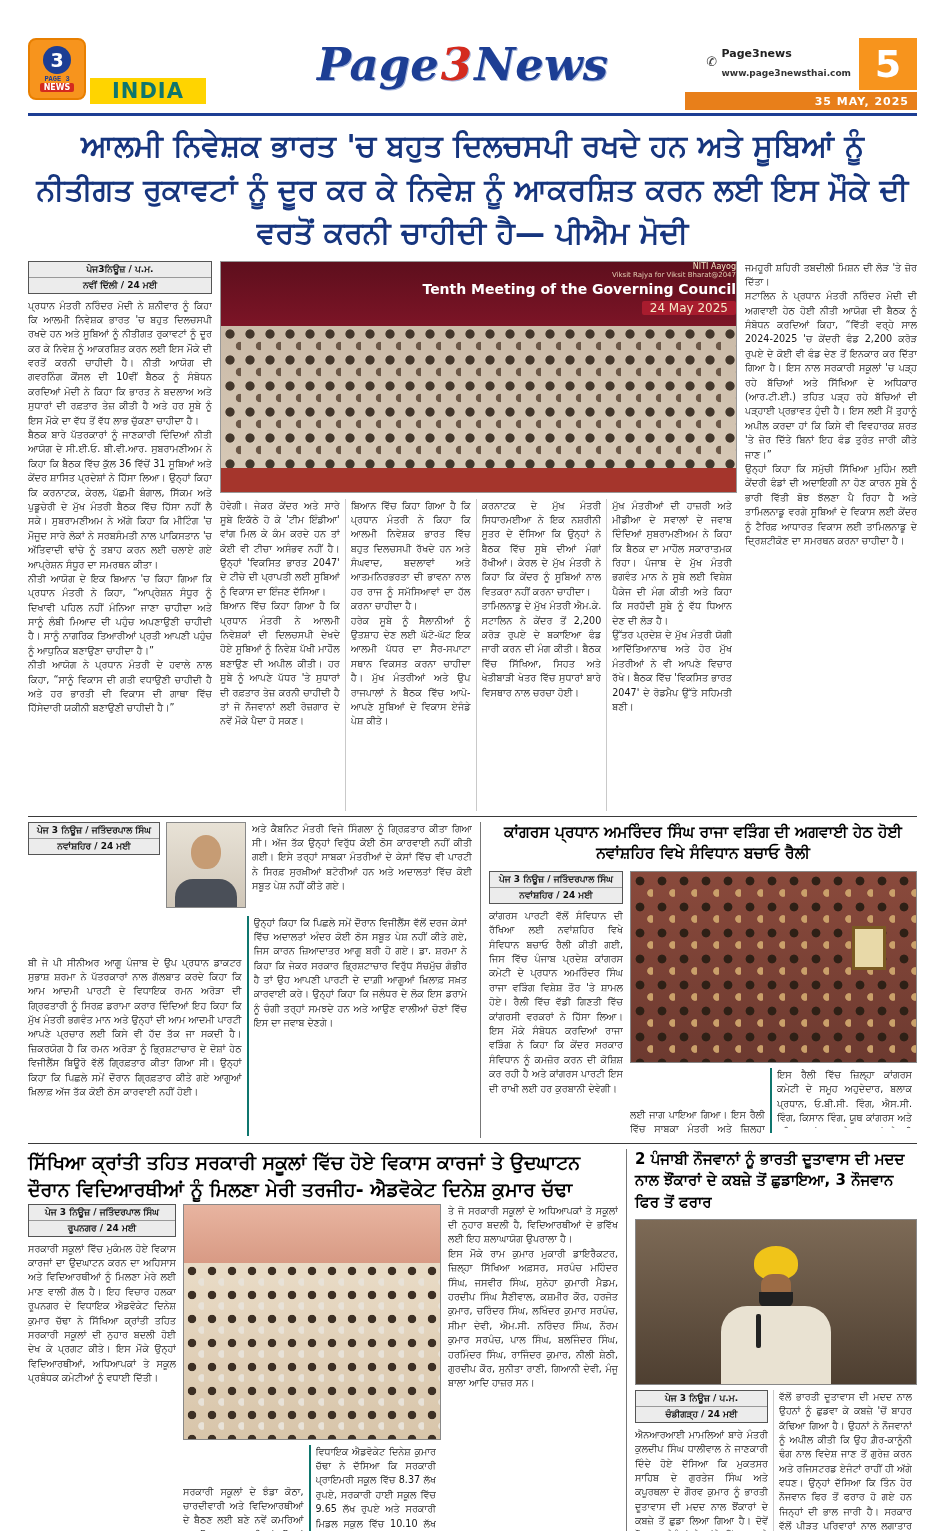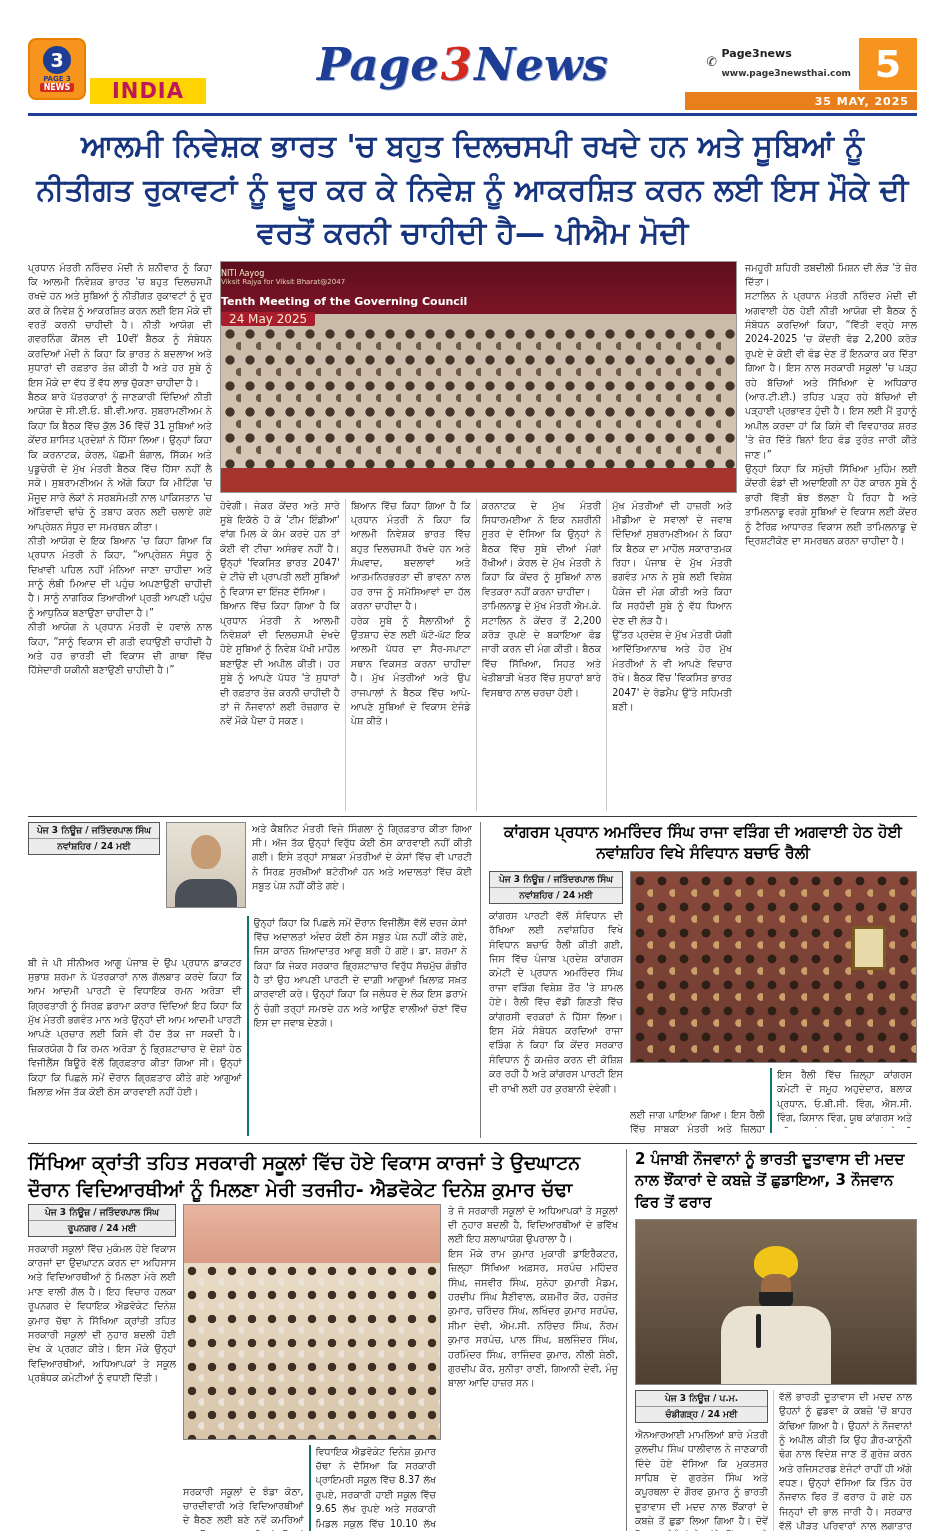--- a/index.html
+++ b/index.html
@@ -5,23 +5,23 @@
   *{margin:0;padding:0;box-sizing:border-box;}
   html,body{background:#fff;}
   .page{width:945px;height:1531px;background:#fff;margin:0 auto;position:relative;
         font-family:"DejaVu Sans","Liberation Sans",sans-serif;color:#111;overflow:hidden;padding:0 28px;}
   
   .hdr{position:relative;height:72px;margin-top:38px;}
   .logo{position:absolute;left:0;top:0;width:58px;height:62px;background:#f7941d;border:2px solid #e87f00;
         border-radius:8px;display:flex;flex-direction:column;align-items:center;justify-content:center;}
   .logo-num{width:28px;height:28px;background:#1d3e94;color:#fff;border-radius:50%;font-size:19px;font-weight:bold;
         display:flex;align-items:center;justify-content:center;}
-  .logo-page3{font-size:7px;font-weight:bold;color:#1d3e94;margin-top:1px;}
+  .logo-page3{font-size:7px;font-weight:bold;color:#1d3e94;margin-top:1px;font-family:Liberation Mono, monospace;}
   .logo-news{font-size:8px;font-weight:bold;color:#fff;background:#d42a1e;padding:0 4px;border-radius:2px;}
-  .india{position:absolute;left:62px;bottom:6px;background:#ffd400;color:#be185d;font-weight:bold;font-size:21px;
+  .india{position:absolute;left:62px;bottom:6px;background:#ffd400;color:#0f766e;font-weight:bold;font-size:21px;
         padding:1px 22px;letter-spacing:1px;}
   .masthead{position:absolute;left:235px;right:255px;top:0;text-align:center;
         font-family:"DejaVu Serif","Liberation Serif",serif;font-style:italic;font-weight:bold;font-size:45px;
         color:#1d3e94;text-shadow:1px 1px 0 #9fb0d8;}
   .masthead .m3{color:#d42a1e;padding:0 2px;}
   .brand{position:absolute;right:66px;top:4px;display:flex;gap:4px;align-items:center;text-align:left;}
   .phone-icon{font-size:13px;color:#444;}
   .brand-name{font-weight:bold;color:#222;font-size:11px;}
   .brand-site{font-size:9px;color:#333;font-weight:bold;}
   .pagenum{position:absolute;right:0;top:0;width:58px;height:52px;background:#f7941d;color:#fff;font-size:38px;
@@ -35,25 +35,25 @@
   .lead-left{width:184px;flex:none;}
   .lead-mid{flex:1;display:flex;flex-direction:column;min-width:0;}
   .lead-right{width:172px;flex:none;}
   .byline{border:1px solid #555;background:#ececec;font-size:9px;font-weight:bold;text-align:center;margin-bottom:5px;}
   .byline>div{padding:2px;}
   .byline>div:first-child{border-bottom:1px solid #999;}
   .body{font-size:9.6px;line-height:1.5;text-align:justify;overflow:hidden;color:#181818;white-space:pre-line;}
   .lead-left .body{height:505px;}
   .lead-right .body{height:550px;}
   .lead-photo{height:232px;position:relative;background:linear-gradient(#c5b5a2,#d8cab8);border:1px solid #999;overflow:hidden;flex:none;}
-  .photo-banner{position:absolute;top:0;left:0;right:0;height:52px;background:linear-gradient(#5e0f1d,#7c1426);
-        color:#f5e9c8;text-align:left;padding-top:7px;}
+  .photo-banner{position:absolute;top:0;left:0;right:0;height:64px;background:linear-gradient(#5e0f1d,#7c1426);
+        color:#f5e9c8;text-align:right;padding-top:0;}
   .pb-org{font-size:8px;}
   .pb-theme{font-size:7px;opacity:.85;}
-  .pb-title{font-size:11px;font-weight:bold;color:#fff;margin-top:9px;}
+  .pb-title{font-size:14px;font-weight:bold;color:#fff;margin-top:2px;}
   .pb-date{font-size:12px;margin-top:1px;background:#a81c2e;display:inline-block;padding:0 8px;border-radius:2px;}
   .photo-crowd{position:absolute;top:64px;left:0;right:0;bottom:24px;
         background-image:radial-gradient(circle at 9px 8px,#43372c 4.2px,transparent 5px),
                          radial-gradient(circle at 19px 20px,#6b5848 3.8px,transparent 4.6px);
         background-size:20px 26px;}
   .photo-floor{position:absolute;left:0;right:0;bottom:0;height:24px;background:#a5352c;}
   .lead-cols{flex:1;display:flex;margin-top:6px;min-height:0;}
   .lead-cols .col{flex:1;min-width:0;padding:0 5px;border-left:1px solid #c9c9c9;overflow:hidden;}
   .lead-cols .col:first-child{border-left:none;padding-left:0;}
   .lead-cols .body{height:100%;}
@@ -147,20 +147,24 @@
     <div class="date-band">
         <span>35 MAY, 2025</span>
       </div>
   </header>
   <div class="blue-rule"></div>
 
   <h1 class="lead-headline">ਆਲਮੀ ਨਿਵੇਸ਼ਕ ਭਾਰਤ 'ਚ ਬਹੁਤ ਦਿਲਚਸਪੀ ਰਖਦੇ ਹਨ ਅਤੇ ਸੂਬਿਆਂ ਨੂੰ ਨੀਤੀਗਤ ਰੁਕਾਵਟਾਂ ਨੂੰ ਦੂਰ ਕਰ ਕੇ ਨਿਵੇਸ਼ ਨੂੰ ਆਕਰਸ਼ਿਤ ਕਰਨ ਲਈ ਇਸ ਮੌਕੇ ਦੀ ਵਰਤੋਂ ਕਰਨੀ ਚਾਹੀਦੀ ਹੈ— ਪੀਐਮ ਮੋਦੀ</h1>
 
   <section class="lead">
     <div class="lead-left">
+      <div class="byline">
+        <div>ਪੇਜ3ਨਿਊਜ਼ / ਪ.ਮ.</div>
+        <div>ਨਵੀਂ ਦਿੱਲੀ / 24 ਮਈ</div>
+      </div>
       <div class="body">ਪ੍ਰਧਾਨ ਮੰਤਰੀ ਨਰਿੰਦਰ ਮੋਦੀ ਨੇ ਸ਼ਨੀਵਾਰ ਨੂੰ ਕਿਹਾ ਕਿ ਆਲਮੀ ਨਿਵੇਸ਼ਕ ਭਾਰਤ 'ਚ ਬਹੁਤ ਦਿਲਚਸਪੀ ਰਖਦੇ ਹਨ ਅਤੇ ਸੂਬਿਆਂ ਨੂੰ ਨੀਤੀਗਤ ਰੁਕਾਵਟਾਂ ਨੂੰ ਦੂਰ ਕਰ ਕੇ ਨਿਵੇਸ਼ ਨੂੰ ਆਕਰਸ਼ਿਤ ਕਰਨ ਲਈ ਇਸ ਮੌਕੇ ਦੀ ਵਰਤੋਂ ਕਰਨੀ ਚਾਹੀਦੀ ਹੈ। ਨੀਤੀ ਆਯੋਗ ਦੀ ਗਵਰਨਿੰਗ ਕੌਂਸਲ ਦੀ 10ਵੀਂ ਬੈਠਕ ਨੂੰ ਸੰਬੋਧਨ ਕਰਦਿਆਂ ਮੋਦੀ ਨੇ ਕਿਹਾ ਕਿ ਭਾਰਤ ਨੇ ਬਦਲਾਅ ਅਤੇ ਸੁਧਾਰਾਂ ਦੀ ਰਫ਼ਤਾਰ ਤੇਜ਼ ਕੀਤੀ ਹੈ ਅਤੇ ਹਰ ਸੂਬੇ ਨੂੰ ਇਸ ਮੌਕੇ ਦਾ ਵੱਧ ਤੋਂ ਵੱਧ ਲਾਭ ਚੁੱਕਣਾ ਚਾਹੀਦਾ ਹੈ।
 ਬੈਠਕ ਬਾਰੇ ਪੱਤਰਕਾਰਾਂ ਨੂੰ ਜਾਣਕਾਰੀ ਦਿੰਦਿਆਂ ਨੀਤੀ ਆਯੋਗ ਦੇ ਸੀ.ਈ.ਓ. ਬੀ.ਵੀ.ਆਰ. ਸੁਬਰਾਮਣੀਅਮ ਨੇ ਕਿਹਾ ਕਿ ਬੈਠਕ ਵਿੱਚ ਕੁੱਲ 36 ਵਿੱਚੋਂ 31 ਸੂਬਿਆਂ ਅਤੇ ਕੇਂਦਰ ਸ਼ਾਸਿਤ ਪ੍ਰਦੇਸ਼ਾਂ ਨੇ ਹਿੱਸਾ ਲਿਆ। ਉਨ੍ਹਾਂ ਕਿਹਾ ਕਿ ਕਰਨਾਟਕ, ਕੇਰਲ, ਪੱਛਮੀ ਬੰਗਾਲ, ਸਿੱਕਮ ਅਤੇ ਪੁਡੂਚੇਰੀ ਦੇ ਮੁੱਖ ਮੰਤਰੀ ਬੈਠਕ ਵਿੱਚ ਹਿੱਸਾ ਨਹੀਂ ਲੈ ਸਕੇ। ਸੁਬਰਾਮਣੀਅਮ ਨੇ ਅੱਗੇ ਕਿਹਾ ਕਿ ਮੀਟਿੰਗ 'ਚ ਮੌਜੂਦ ਸਾਰੇ ਲੋਕਾਂ ਨੇ ਸਰਬਸੰਮਤੀ ਨਾਲ ਪਾਕਿਸਤਾਨ 'ਚ ਅੱਤਿਵਾਦੀ ਢਾਂਚੇ ਨੂੰ ਤਬਾਹ ਕਰਨ ਲਈ ਚਲਾਏ ਗਏ ਆਪ੍ਰੇਸ਼ਨ ਸੰਧੂਰ ਦਾ ਸਮਰਥਨ ਕੀਤਾ।
 ਨੀਤੀ ਆਯੋਗ ਦੇ ਇਕ ਬਿਆਨ 'ਚ ਕਿਹਾ ਗਿਆ ਕਿ ਪ੍ਰਧਾਨ ਮੰਤਰੀ ਨੇ ਕਿਹਾ, “ਆਪ੍ਰੇਸ਼ਨ ਸੰਧੂਰ ਨੂੰ ਦਿਖਾਵੀ ਪਹਿਲ ਨਹੀਂ ਮੰਨਿਆ ਜਾਣਾ ਚਾਹੀਦਾ ਅਤੇ ਸਾਨੂੰ ਲੰਬੀ ਮਿਆਦ ਦੀ ਪਹੁੰਚ ਅਪਣਾਉਣੀ ਚਾਹੀਦੀ ਹੈ। ਸਾਨੂੰ ਨਾਗਰਿਕ ਤਿਆਰੀਆਂ ਪ੍ਰਤੀ ਆਪਣੀ ਪਹੁੰਚ ਨੂੰ ਆਧੁਨਿਕ ਬਣਾਉਣਾ ਚਾਹੀਦਾ ਹੈ।”
 ਨੀਤੀ ਆਯੋਗ ਨੇ ਪ੍ਰਧਾਨ ਮੰਤਰੀ ਦੇ ਹਵਾਲੇ ਨਾਲ ਕਿਹਾ, “ਸਾਨੂੰ ਵਿਕਾਸ ਦੀ ਗਤੀ ਵਧਾਉਣੀ ਚਾਹੀਦੀ ਹੈ ਅਤੇ ਹਰ ਭਾਰਤੀ ਦੀ ਵਿਕਾਸ ਦੀ ਗਾਥਾ ਵਿੱਚ ਹਿੱਸੇਦਾਰੀ ਯਕੀਨੀ ਬਣਾਉਣੀ ਚਾਹੀਦੀ ਹੈ।”</div>
     </div>
     <div class="lead-mid">
       <div class="lead-photo">
         <div class="photo-banner">
           <div class="pb-org">NITI Aayog</div>
           <div class="pb-theme">Viksit Rajya for Viksit Bharat@2047</div>

